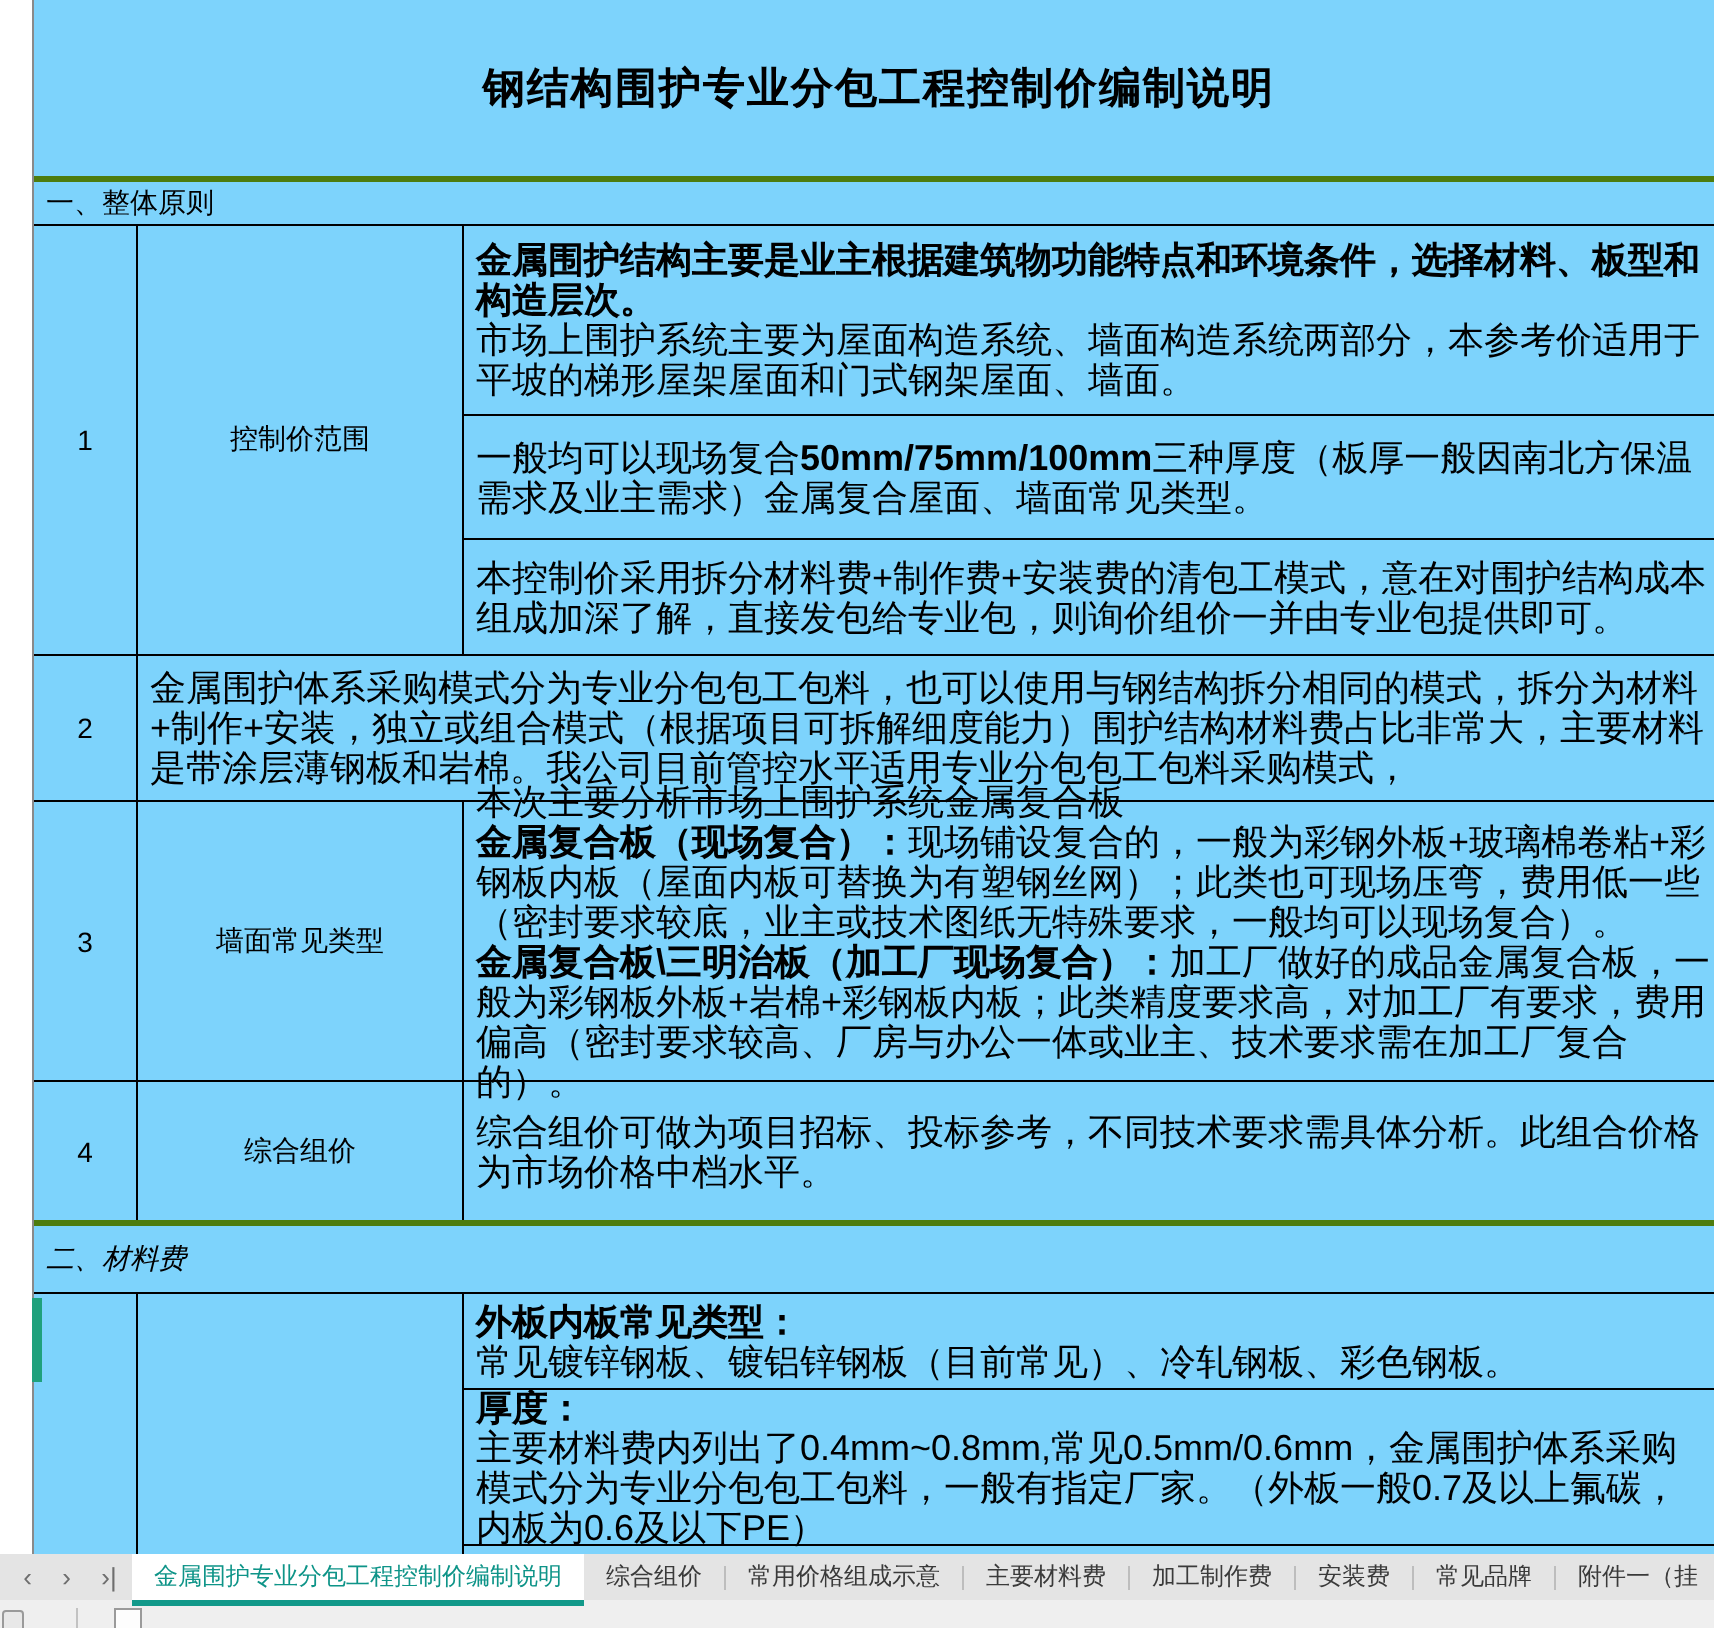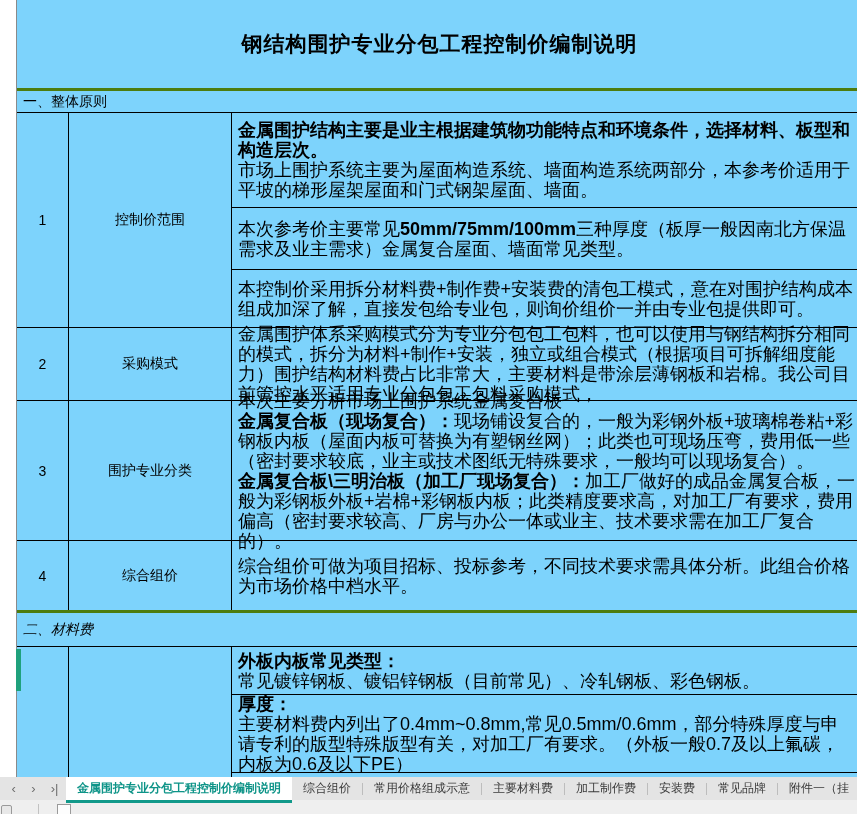--- a/index.html
+++ b/index.html
@@ -65,21 +65,21 @@
     padding-left:4px;box-sizing:border-box;
   }
   .tabnav span{cursor:default;line-height:1;}
   .sheettab{
     display:flex;align-items:center;justify-content:center;
     font-size:12px;color:#3a3a3a;padding:0 11px;white-space:nowrap;
     flex:none;
   }
   .sheettab.active{
     width:226px;padding:0;background:#ffffff;color:#0e9488;
-    font-weight:bold;overflow:hidden;
+    font-weight:normal;overflow:hidden;
   }
   .vsep{width:1px;height:12px;background:#bdbdbd;align-self:center;flex:none;}
   .active-underline{
     position:absolute;left:66px;top:800px;width:226px;height:3px;
     background:#12998a;z-index:3;
   }
 
   
   .statusbar{
     position:absolute;left:0;top:800px;width:857px;height:14px;
@@ -116,48 +116,45 @@
       </div>
       <div class="ccat">
         <span>控制价范围</span>
       </div>
       <div class="cbody">
         <div class="subcell h94">
           <div class="b">金属围护结构主要是业主根据建筑物功能特点和环境条件，选择材料、板型和构造层次。</div>
           <div>市场上围护系统主要为屋面构造系统、墙面构造系统两部分，本参考价适用于平坡的梯形屋架屋面和门式钢架屋面、墙面。</div>
         </div>
         <div class="subcell h62">
-          <div><span>本次参考价主要常见</span><span class="b">50mm/75mm/100mm</span><span>三种厚度（板厚一般因南北方保温需求及业主需求）金属复合屋面、墙面常见类型。</span></div>
+          <div><span>一般均可以现场复合</span><span class="b">50mm/75mm/100mm</span><span>三种厚度（板厚一般因南北方保温需求及业主需求）金属复合屋面、墙面常见类型。</span></div>
         </div>
         <div class="subcell h58">
           <div>本控制价采用拆分材料费+制作费+安装费的清包工模式，意在对围护结构成本组成加深了解，直接发包给专业包，则询价组价一并由专业包提供即可。</div>
         </div>
       </div>
     </div>
 
     <div class="trow">
       <div class="cnum">
         <span>2</span>
       </div>
-      <div class="ccat">
-        <span>采购模式</span>
-      </div>
       <div class="cbody">
         <div class="subcell h72">
           <div>金属围护体系采购模式分为专业分包包工包料，也可以使用与钢结构拆分相同的模式，拆分为材料+制作+安装，独立或组合模式（根据项目可拆解细度能力）围护结构材料费占比非常大，主要材料是带涂层薄钢板和岩棉。我公司目前管控水平适用专业分包包工包料采购模式，</div>
         </div>
       </div>
     </div>
 
     <div class="trow">
       <div class="cnum">
         <span>3</span>
       </div>
       <div class="ccat">
-        <span>围护专业分类</span>
+        <span>墙面常见类型</span>
       </div>
       <div class="cbody">
         <div class="subcell h139">
           <div>本次主要分析市场上围护系统金属复合板</div>
           <div><span class="b">金属复合板（现场复合）：</span><span>现场铺设复合的，一般为彩钢外板+玻璃棉卷粘+彩钢板内板（屋面内板可替换为有塑钢丝网）；此类也可现场压弯，费用低一些（密封要求较底，业主或技术图纸无特殊要求，一般均可以现场复合）。</span></div>
           <div><span class="b">金属复合板\三明治板（加工厂现场复合）：</span><span>加工厂做好的成品金属复合板，一般为彩钢板外板+岩棉+彩钢板内板；此类精度要求高，对加工厂有要求，费用偏高（密封要求较高、厂房与办公一体或业主、技术要求需在加工厂复合的）。</span></div>
         </div>
       </div>
     </div>
 
@@ -184,21 +181,21 @@
         <div class="selstrip"></div>
       </div>
       <div class="ccat"></div>
       <div class="cbody">
         <div class="subcell h47">
           <div class="b">外板内板常见类型：</div>
           <div>常见镀锌钢板、镀铝锌钢板（目前常见）、冷轧钢板、彩色钢板。</div>
         </div>
         <div class="subcell h78">
           <div class="b">厚度：</div>
-          <div>主要材料费内列出了0.4mm~0.8mm,常见0.5mm/0.6mm，部分特殊厚度与申请专利的版型特殊版型有关，对加工厂有要求。（外板一般0.7及以上氟碳，内板为0.6及以下PE）</div>
+          <div>主要材料费内列出了0.4mm~0.8mm,常见0.5mm/0.6mm，金属围护体系采购模式分为专业分包包工包料，一般有指定厂家。（外板一般0.7及以上氟碳，内板为0.6及以下PE）</div>
         </div>
         <div class="subcell h9"></div>
       </div>
     </div>
 
   </div>
 
   <div class="tabbar">
     <div class="tabnav">
       <span>‹</span>

